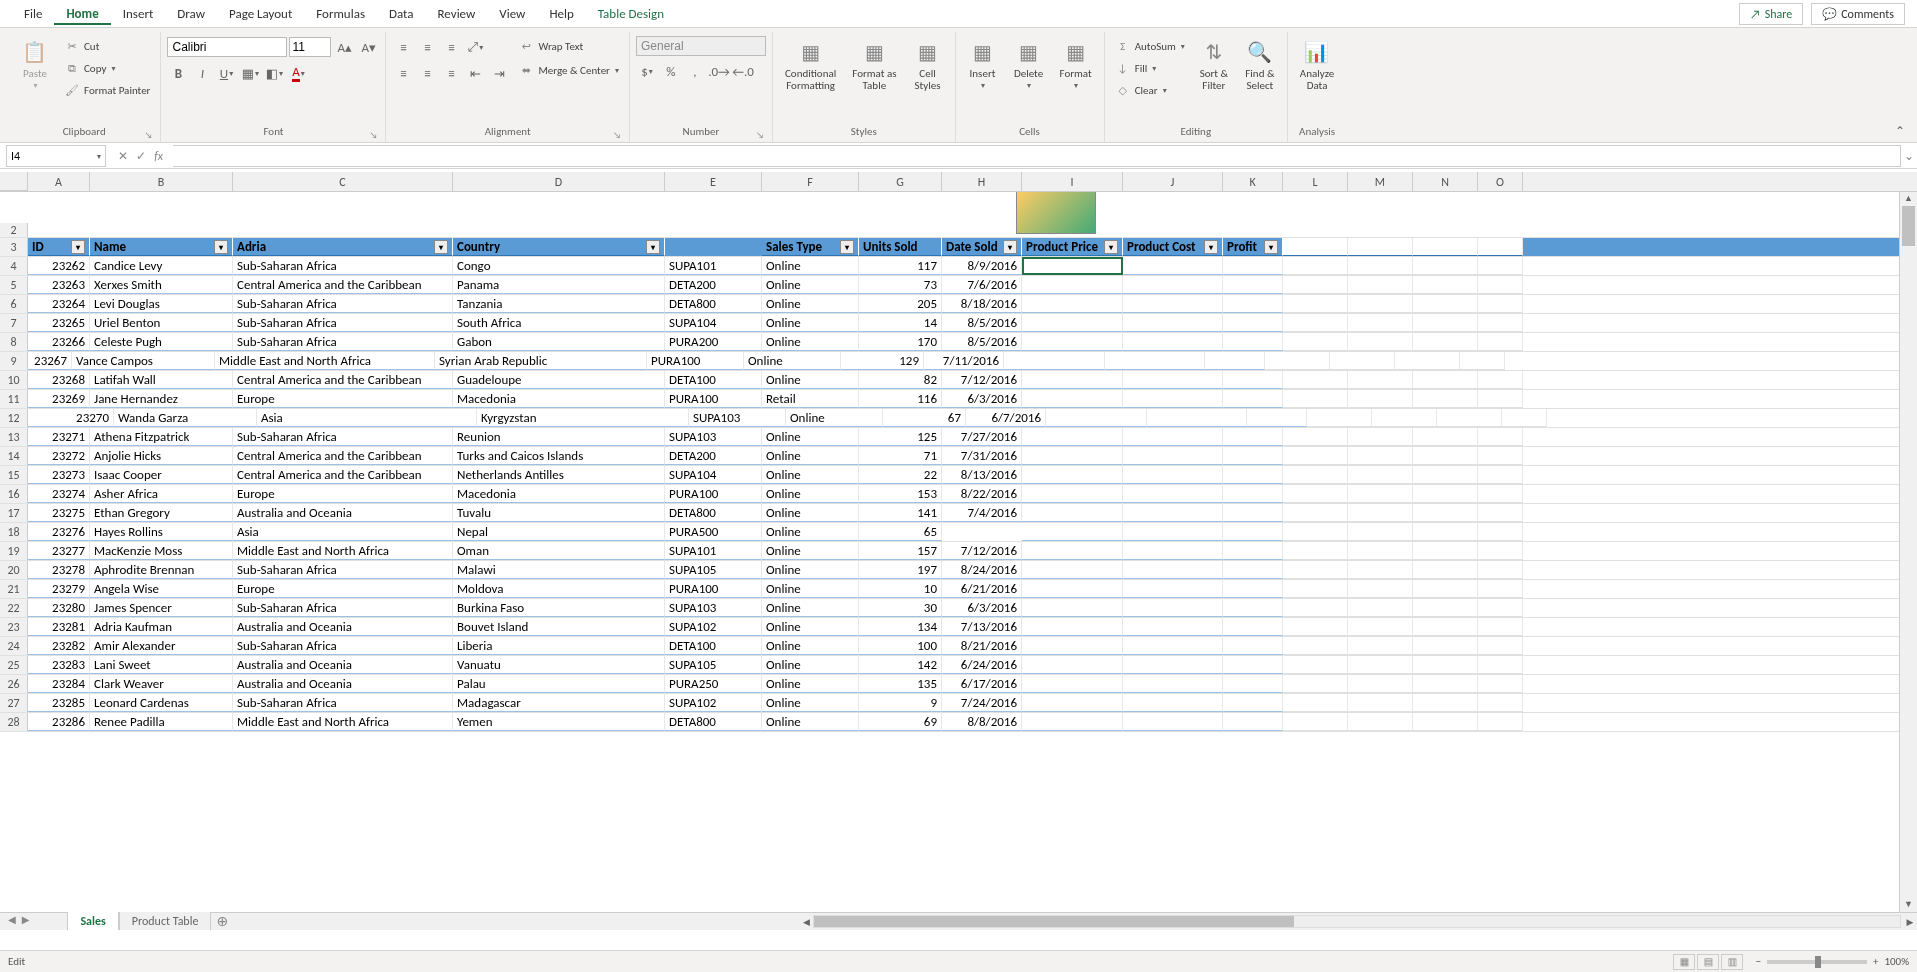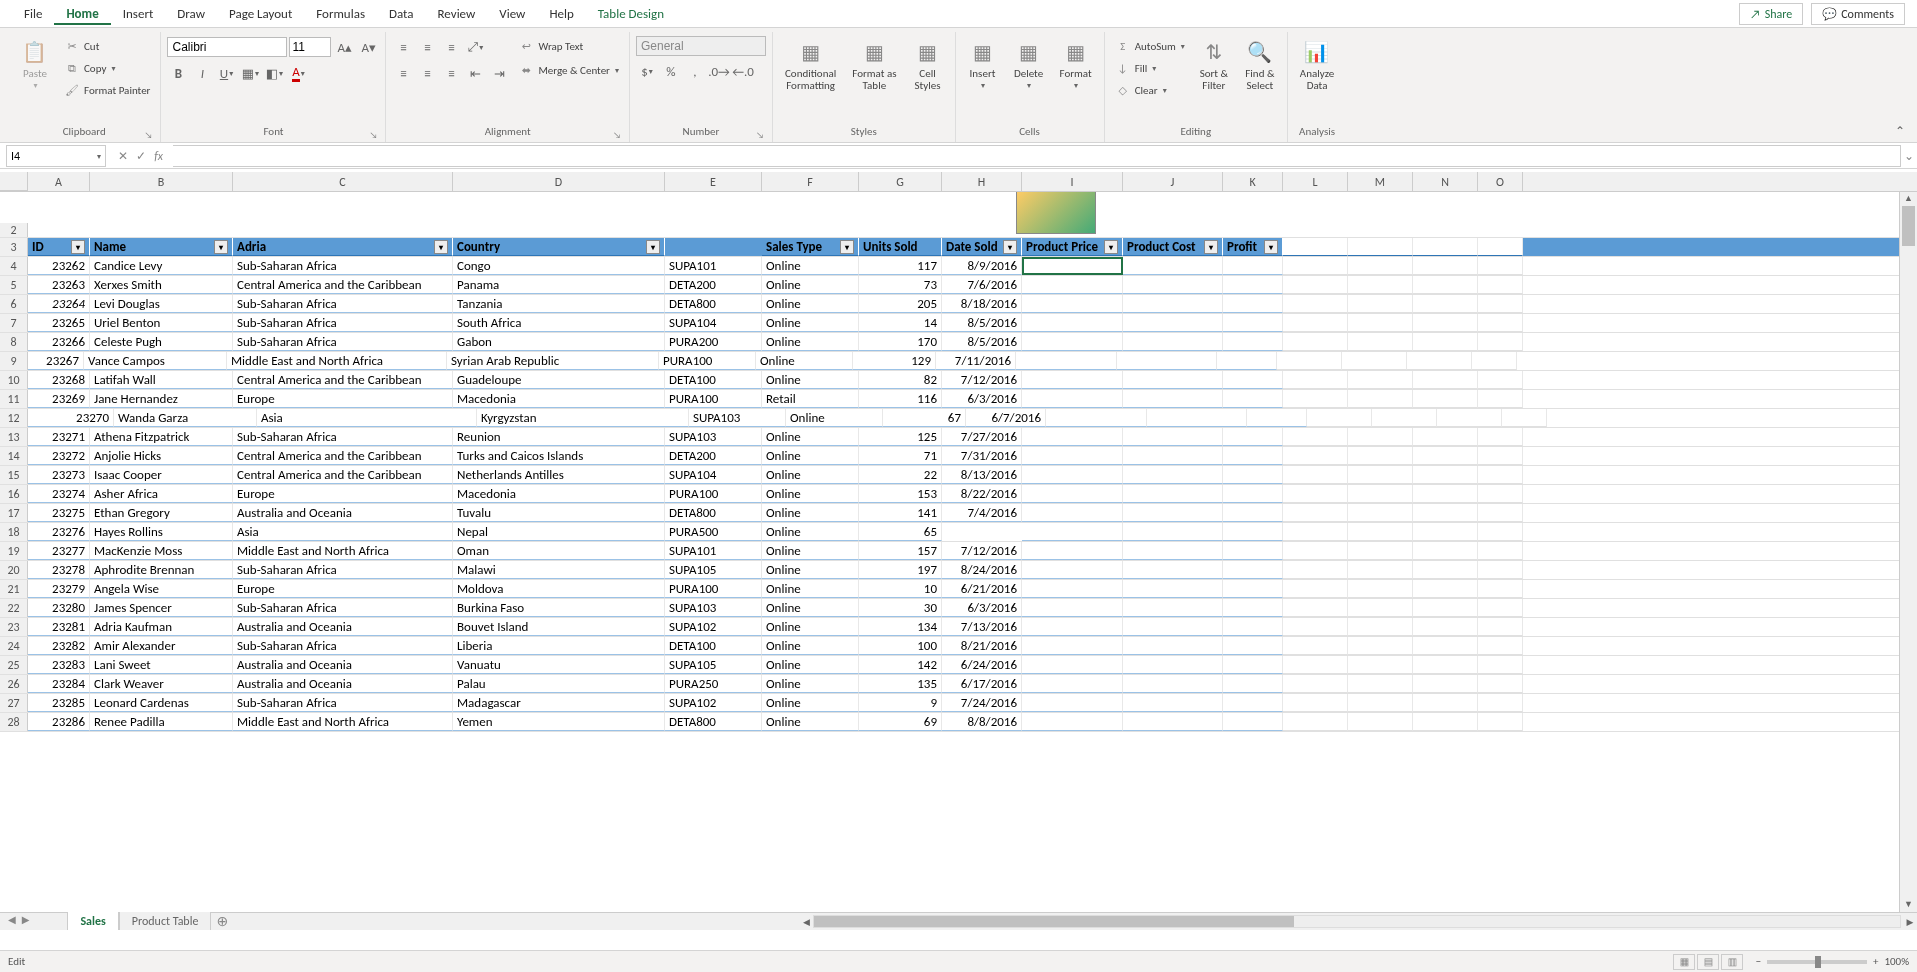--- a/index.html
+++ b/index.html
@@ -451,21 +451,21 @@
         <div class="cell" style="width: 101px;"></div>
         <div class="cell" style="width: 100px;"></div>
         <div class="cell" style="width: 60px;"></div>
         <div class="cell" style="width: 65px; border-bottom: 1px solid rgb(224, 224, 224);"></div>
         <div class="cell" style="width: 65px; border-bottom: 1px solid rgb(224, 224, 224);"></div>
         <div class="cell" style="width: 65px; border-bottom: 1px solid rgb(224, 224, 224);"></div>
         <div class="cell" style="width: 45px; border-bottom: 1px solid rgb(224, 224, 224);"></div>
       </div>
       <div class="grid-row data-row">
         <div class="rowhdr">6</div>
-        <div class="cell num" style="width: 62px; font-style: italic;">23264</div>
+        <div class="cell num" style="width: 62px;">23264</div>
         <div class="cell" style="width: 143px;">Levi Douglas</div>
         <div class="cell" style="width: 220px;">Sub-Saharan Africa</div>
         <div class="cell" style="width: 212px;">Tanzania</div>
         <div class="cell" style="width: 97px;">DETA800</div>
         <div class="cell" style="width: 97px;">Online</div>
         <div class="cell num" style="width: 83px;">205</div>
         <div class="cell num" style="width: 80px;">8/18/2016</div>
         <div class="cell" style="width: 101px;"></div>
         <div class="cell" style="width: 100px;"></div>
         <div class="cell" style="width: 60px;"></div>
@@ -505,21 +505,21 @@
         <div class="cell" style="width: 101px;"></div>
         <div class="cell" style="width: 100px;"></div>
         <div class="cell" style="width: 60px;"></div>
         <div class="cell" style="width: 65px; border-bottom: 1px solid rgb(224, 224, 224);"></div>
         <div class="cell" style="width: 65px; border-bottom: 1px solid rgb(224, 224, 224);"></div>
         <div class="cell" style="width: 65px; border-bottom: 1px solid rgb(224, 224, 224);"></div>
         <div class="cell" style="width: 45px; border-bottom: 1px solid rgb(224, 224, 224);"></div>
       </div>
       <div class="grid-row data-row">
         <div class="rowhdr">9</div>
-        <div class="cell num" style="width: 56px;">23267</div>
+        <div class="cell num" style="width: 44px;">23267</div>
         <div class="cell" style="width: 143px;">Vance Campos</div>
         <div class="cell" style="width: 220px;">Middle East and North Africa</div>
         <div class="cell" style="width: 212px;">Syrian Arab Republic</div>
         <div class="cell" style="width: 97px;">PURA100</div>
         <div class="cell" style="width: 97px;">Online</div>
         <div class="cell num" style="width: 83px;">129</div>
         <div class="cell num" style="width: 80px;">7/11/2016</div>
         <div class="cell" style="width: 101px;"></div>
         <div class="cell" style="width: 100px;"></div>
         <div class="cell" style="width: 60px;"></div>

